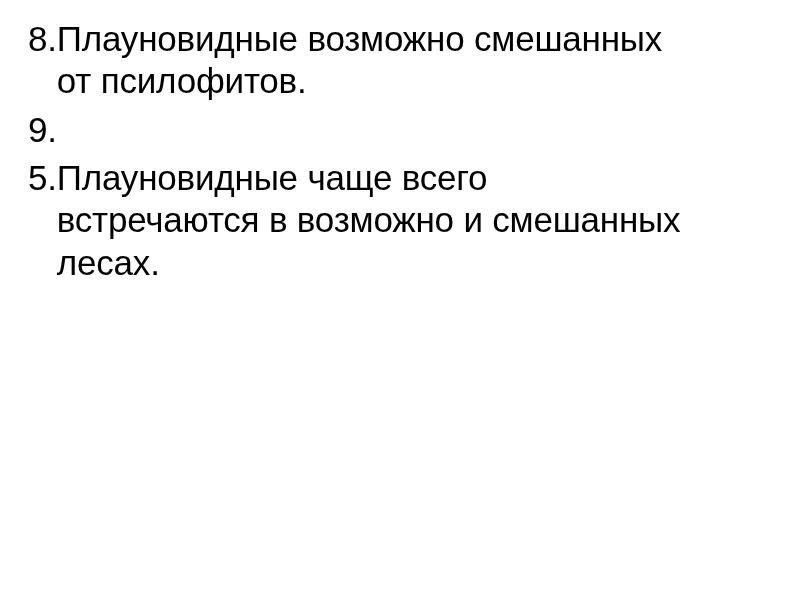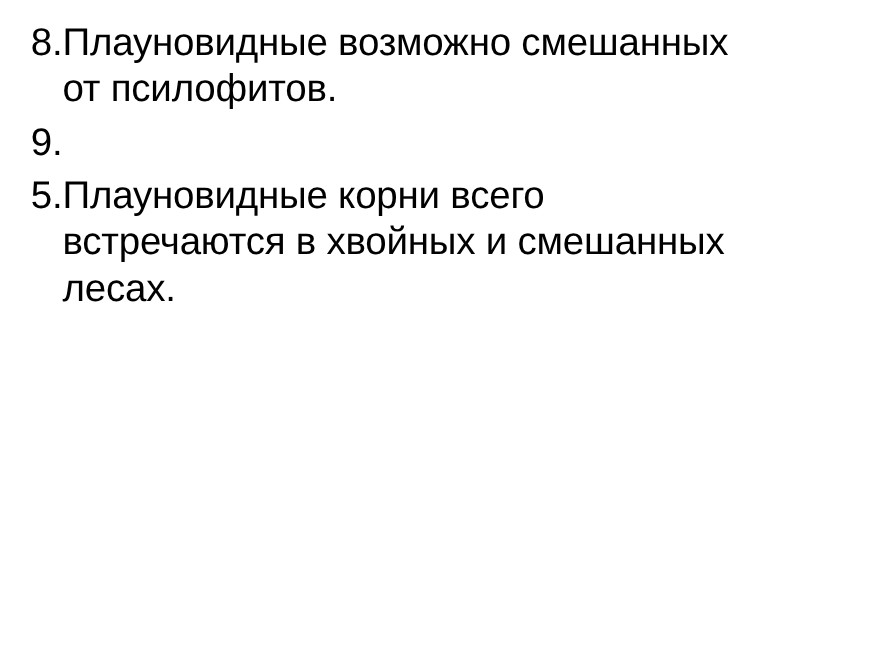--- a/index.html
+++ b/index.html
@@ -51,16 +51,16 @@
   <ul class="list">
     <li class="item">
       <span class="marker">8.</span>
       <span class="text">Плауновидные возможно смешанных от псилофитов.</span>
     </li>
     <li class="item">
       <span class="marker">9.</span>
     </li>
     <li class="item">
       <span class="marker">5.</span>
-      <span class="text">Плауновидные корни всего встречаются в хвойных и смешанных лесах.</span>
+      <span class="text">Плауновидные чаще всего встречаются в возможно и смешанных лесах.</span>
     </li>
   </ul>
 </div>
 
 </body></html>

